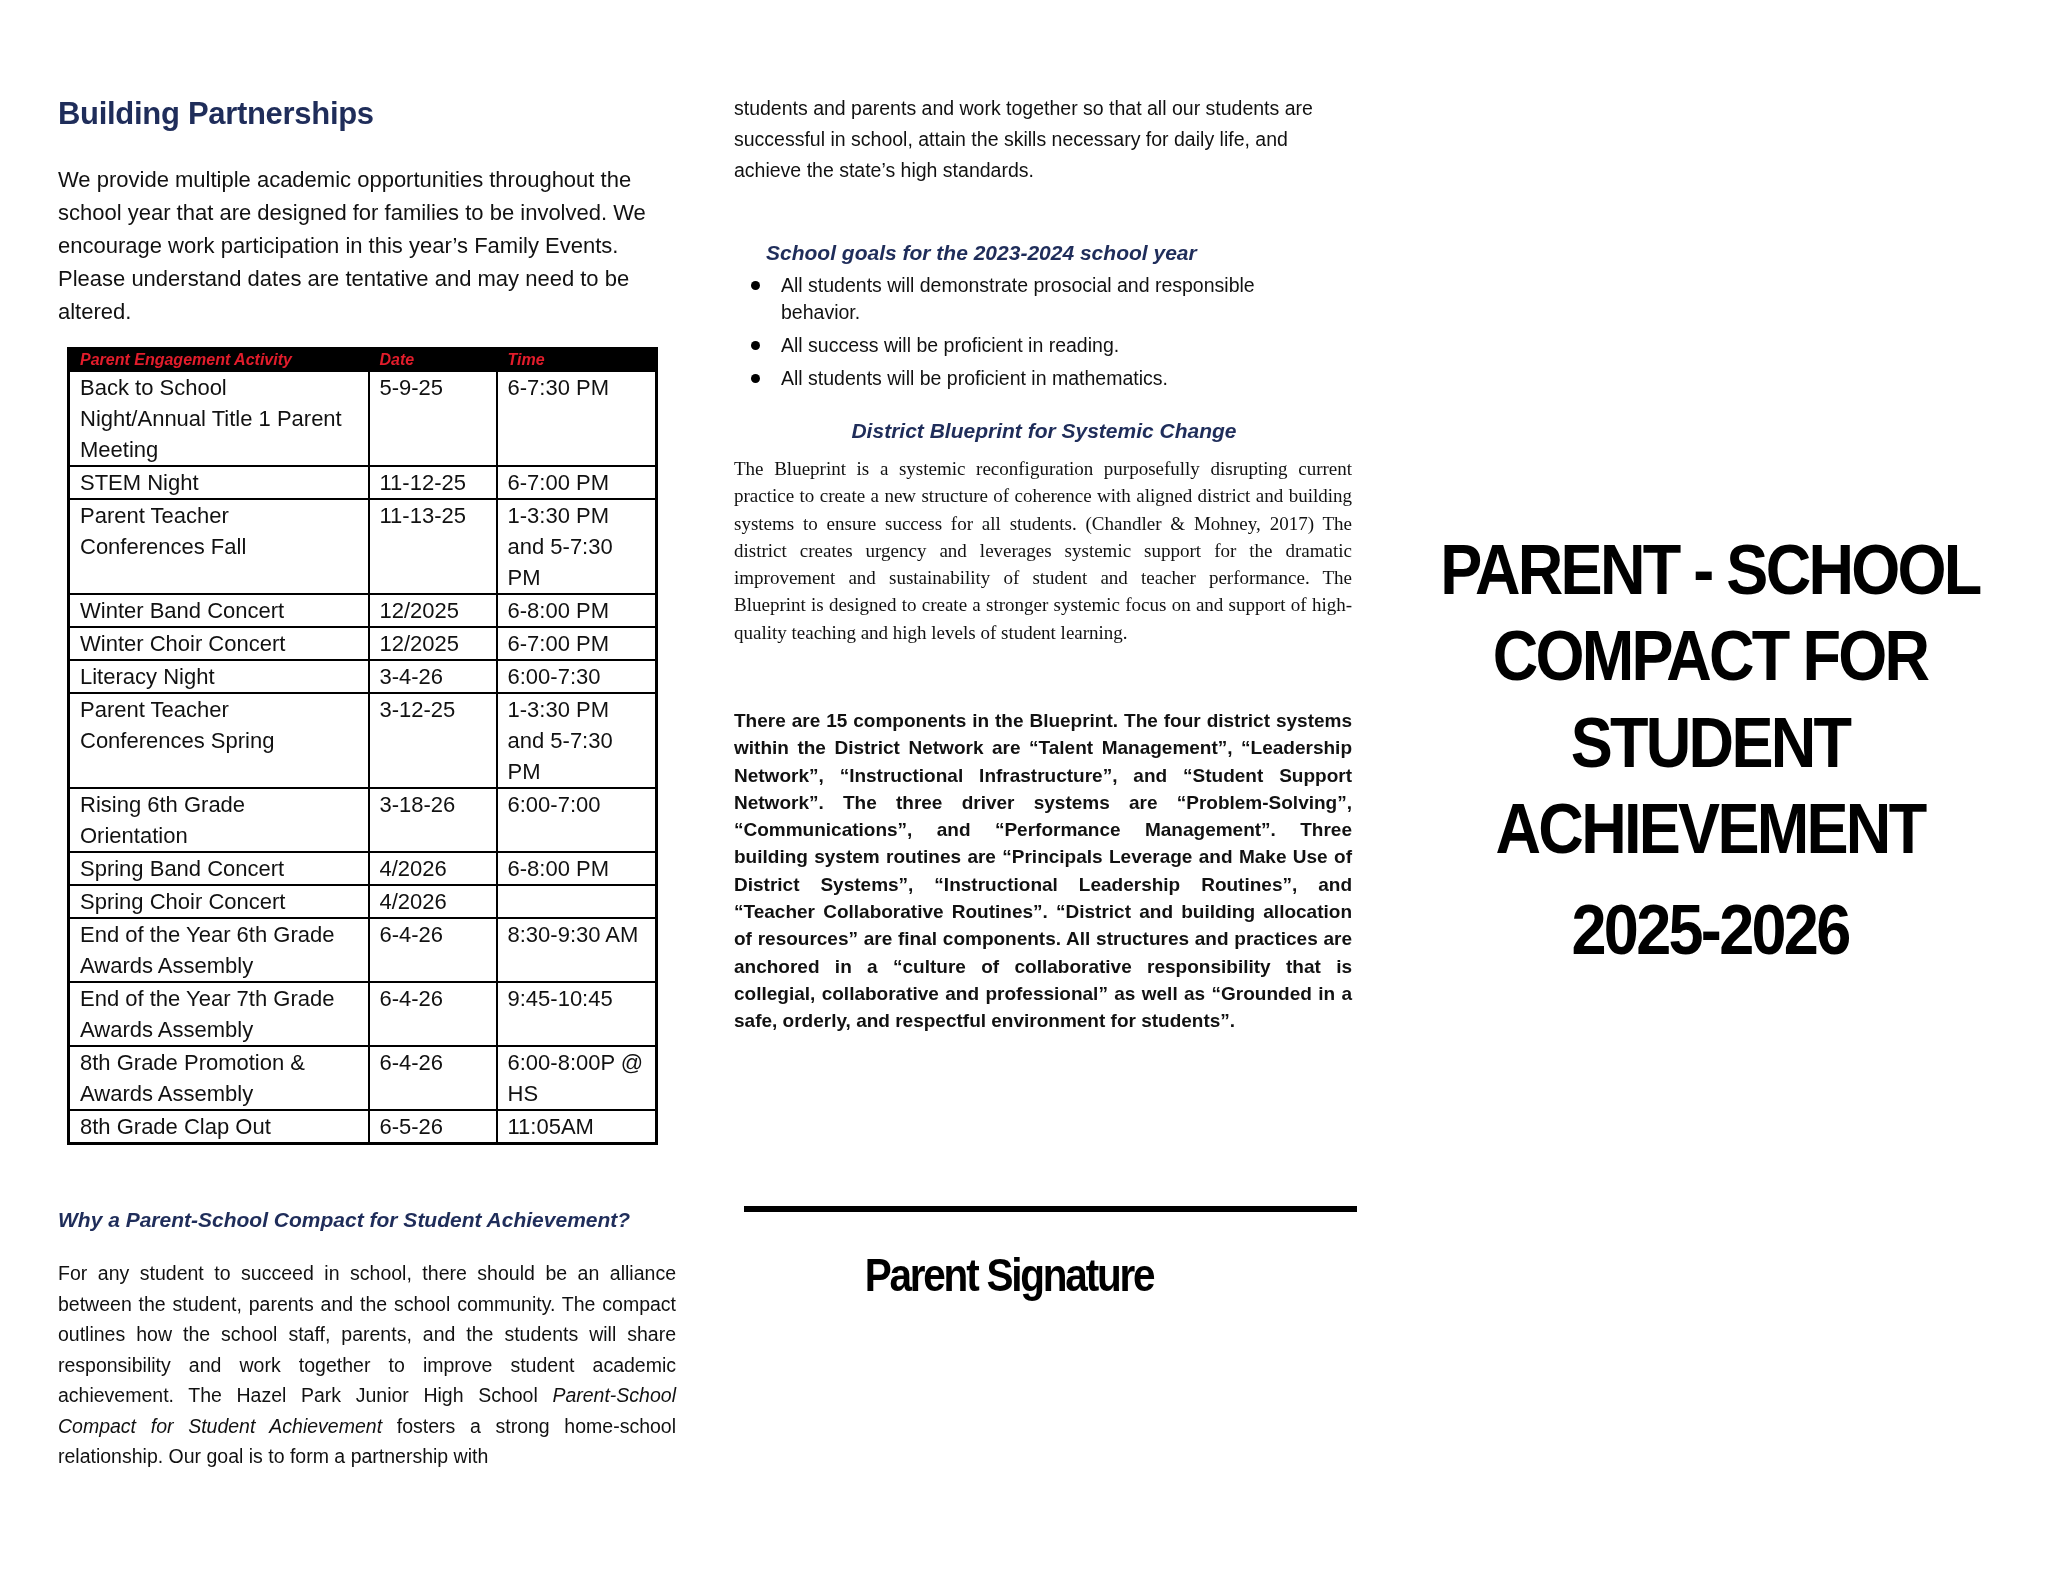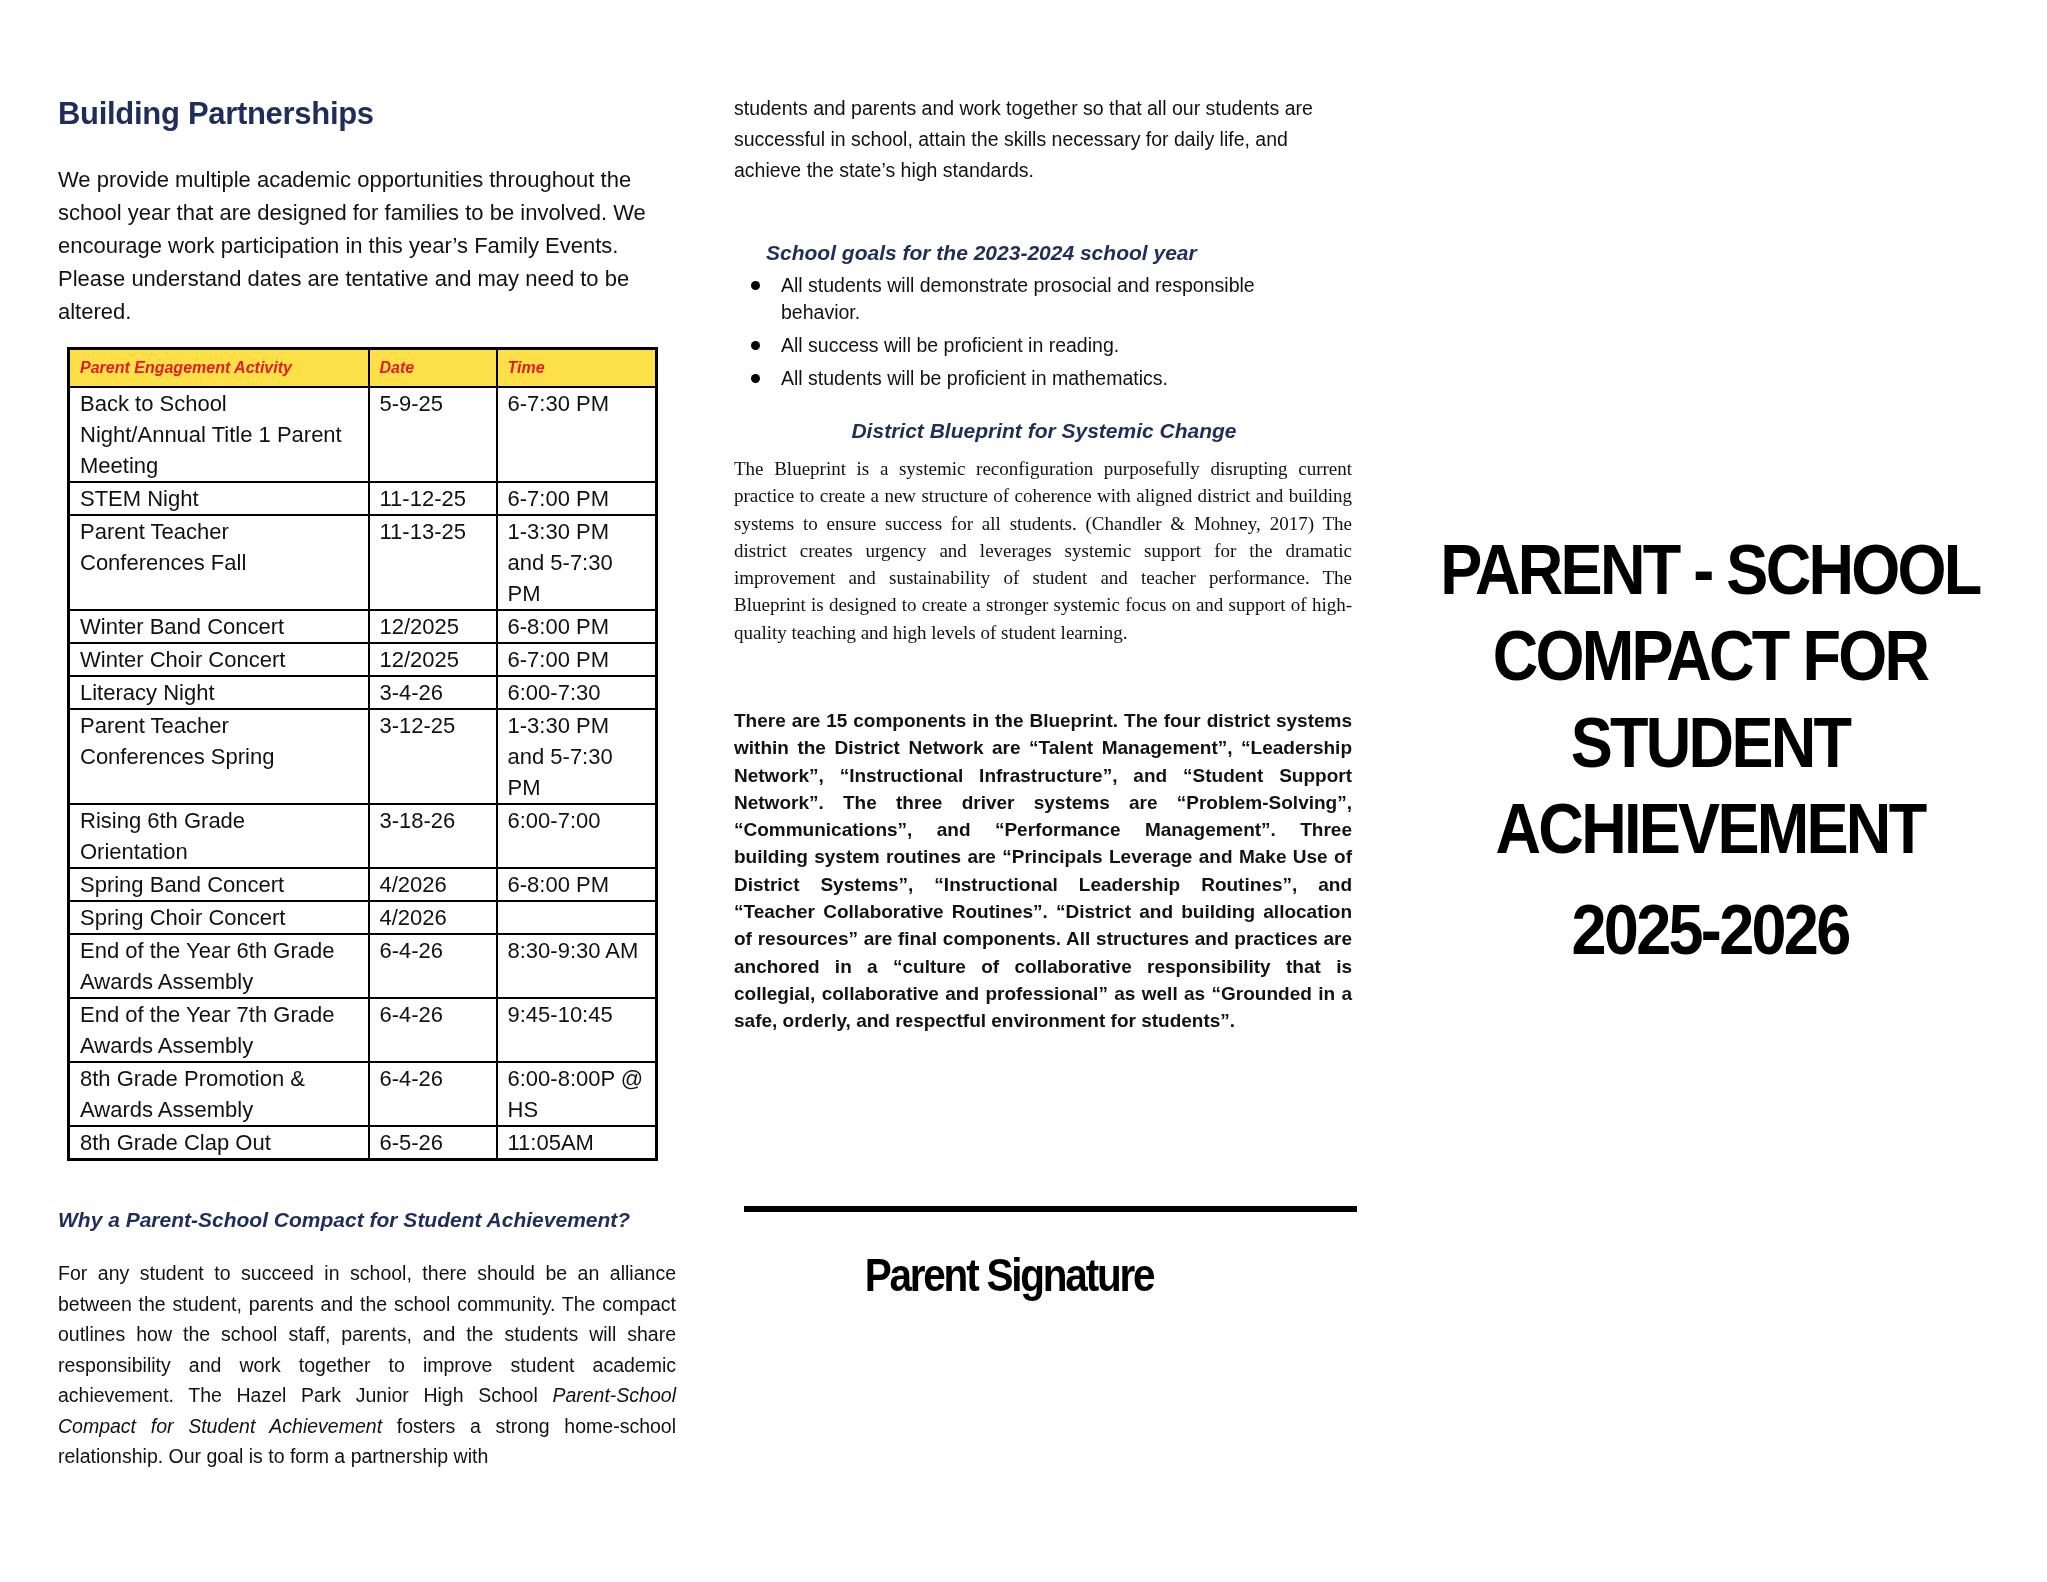--- a/index.html
+++ b/index.html
@@ -7,22 +7,22 @@
          font-family: "Liberation Sans", "DejaVu Sans", sans-serif; color: #111; }
   .abs { position: absolute; }
 
   
   #h-building { left: 58px; top: 96px; font-size: 31px; font-weight: bold; color: #1f2d5a; letter-spacing: -0.3px; }
   #intro { left: 58px; top: 163px; width: 620px; font-size: 22px; line-height: 33px; color: #111; }
 
   table.events { position: absolute; left: 67px; top: 347px; width: 588px; border-collapse: collapse;
                  border: 3px solid #000; table-layout: fixed; }
   table.events th, table.events td { border: 2.5px solid #000; vertical-align: top; padding: 0 10px; }
-  table.events th { background: #fde047; color: #e21c2b; font-style: italic; font-weight: bold;
-                    font-size: 16px; text-align: left; height: 20px; line-height: 20px; padding: 8px 10px; }
+  table.events th { background: #000000; color: #e21c2b; font-style: italic; font-weight: bold;
+                    font-size: 16px; text-align: left; height: 20px; line-height: 20px; padding: 0 10px; }
   table.events td { font-size: 22px; line-height: 31px; padding-top: 0; padding-bottom: 0; }
   col.c1 { width: 300px; } col.c2 { width: 128px; } col.c3 { width: 160px; }
 
   #h-why { left: 58px; top: 1208px; font-size: 21px; font-weight: bold; font-style: italic; color: #1f2d5a; }
   #why-body { left: 58px; top: 1258px; width: 618px; font-size: 19.5px; line-height: 30.5px; text-align: justify; color: #111; }
 
   
   #mid-cont { left: 734px; top: 93px; width: 620px; font-size: 19.5px; line-height: 31px; color: #111; }
   #h-goals { left: 766px; top: 241px; font-size: 21px; font-weight: bold; font-style: italic; color: #1f2d5a; }
   ul.goals { position: absolute; left: 745px; top: 272px; width: 560px; margin: 0; padding: 0; list-style: none; font-size: 19.5px; }

